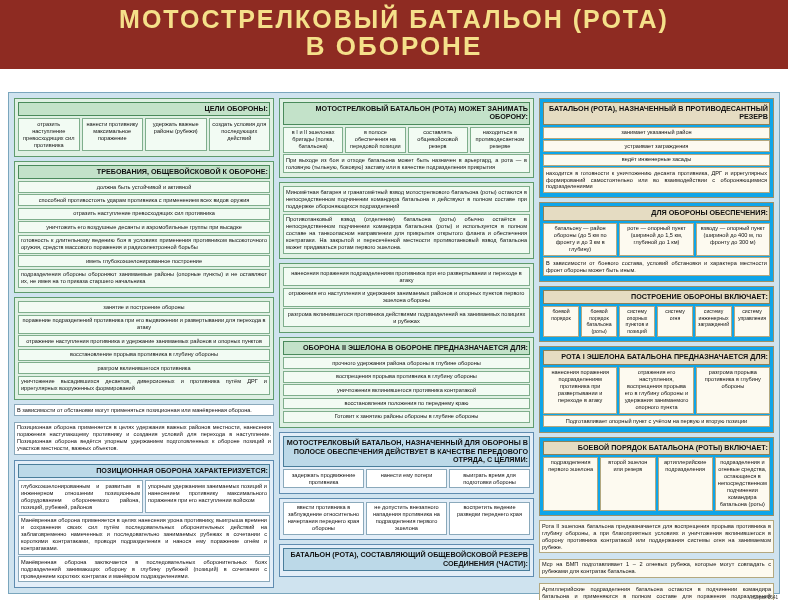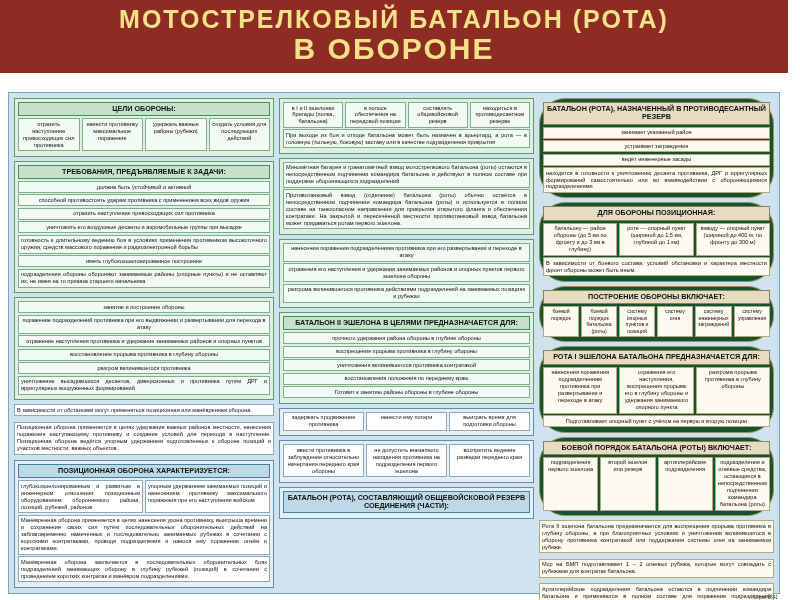--- a/index.html
+++ b/index.html
@@ -8,36 +8,36 @@
     background:#ffffff;
     font-family:"Liberation Sans", sans-serif;
     color:#111;
   }
   .poster{position:relative;width:788px;height:600px;box-sizing:border-box;}
   .title-bar{
     background:#8e2b22;color:#f5e08a;text-align:center;
     padding:6px 0 8px 0;
   }
   .title-bar .l1{font-size:25px;font-weight:bold;letter-spacing:2px;line-height:1.05;}
-  .title-bar .l2{font-size:30px;font-weight:bold;letter-spacing:2px;line-height:1.1;}
+  .title-bar .l2{font-size:26px;font-weight:bold;letter-spacing:2px;line-height:1.1;}
   .board{
     position:absolute;top:92px;left:8px;right:8px;bottom:6px;
     background:#cfe3ef;border:1px solid #7aa6bd;
     display:flex;gap:5px;padding:5px;box-sizing:border-box;
   }
   .col{display:flex;flex-direction:column;gap:4px;}
   .col1{width:260px;}
   .col2{width:255px;}
   .col3{flex:1;}
   .panel{background:#eef6fb;border:1px solid #5f93b0;padding:3px;box-sizing:border-box;}
   .panel.green{background:#dff0e3;border-color:#5f9b6d;}
   .panel.blue{background:#e3eef8;border-color:#5f8cb0;}
-  .panel.tan{background:#14532d;border-color:#9a9068;border-radius:26px;}
+  .panel.tan{background:#0ea5e9;border-color:#9a9068;}
   .hdr{
-    text-align:center;font-weight:bold;font-size:7.2px;
+    text-align:right;font-weight:bold;font-size:7.2px;
     background:#bcd9e8;border:1px solid #4a7e9b;
     padding:2px 1px;margin-bottom:2px;line-height:1.15;
   }
   .hdr.green{background:#c3e2c9;border-color:#4a8a5b;}
   .hdr.tan{background:#e5dcc2;border-color:#8b8158;}
   .item{
     background:#ffffff;border:1px solid #8aa9bb;
     font-size:5.6px;line-height:1.25;padding:1.5px 2px;
     margin-bottom:1.5px;text-align:center;
   }
@@ -71,21 +71,21 @@
         <div class="hdr green">ЦЕЛИ ОБОРОНЫ:</div>
         <div class="row">
           <div class="item g">отразить наступление превосходящих сил противника</div>
           <div class="item g">нанести противнику максимальное поражение</div>
           <div class="item g">удержать важные районы (рубежи)</div>
           <div class="item g">создать условия для последующих действий</div>
         </div>
       </div>
 
       <div class="panel green">
-        <div class="hdr green">ТРЕБОВАНИЯ, ПРЕДЪЯВЛЯЕМЫЕ К ЗАДАЧИ:</div>
+        <div class="hdr green">ТРЕБОВАНИЯ, ОБЩЕВОЙСКОВОЙ К ОБОРОНЕ:</div>
         <div class="item g">должна быть устойчивой и активной</div>
         <div class="item g">способной противостоять ударам противника с применением всех видов оружия</div>
         <div class="item g">отразить наступление превосходящих сил противника</div>
         <div class="item g">уничтожить его воздушные десанты и аэромобильные группы при высадке</div>
         <div class="item g j">готовность к длительному ведению боя в условиях применения противником высокоточного оружия, средств массового поражения и радиоэлектронной борьбы</div>
         <div class="item g">иметь глубокоэшелонированное построение</div>
         <div class="item g j">подразделения обороны обороняют занимаемые районы (опорные пункты) и не оставляют их, не имея на то приказа старшего начальника</div>
       </div>
 
       <div class="panel green">
@@ -110,20 +110,21 @@
         <div class="item j">Манёвренная оборона заключается в последовательных оборонительных боях подразделений занимающих оборону в глубину рубежей (позиций) в сочетании с проведением коротких контратак и манёвром подразделениями.</div>
 
       </div>
 
       <div class="spacer"></div>
     </div>
 
     <div class="col col2">
 
       <div class="panel green">
+        <div class="hdr green">МОТОСТРЕЛКОВЫЙ БАТАЛЬОН (РОТА) МОЖЕТ ЗАНИМАТЬ ОБОРОНУ:</div>
         <div class="row">
           <div class="item g">в I и II эшелонах бригады (полка, батальона)</div>
           <div class="item g">в полосе обеспечения на передовой позиции</div>
           <div class="item g">составлять общевойсковой резерв</div>
           <div class="item g">находиться в противодесантном резерве</div>
         </div>
         <div class="item g j">При выходе из боя и отходе батальона может быть назначен в арьергард, а рота — в головную (тыльную, боковую) заставу или в качестве подразделения прикрытия</div>
       </div>
 
       <div class="panel green">
@@ -131,29 +132,30 @@
         <div class="item g j">Противотанковый взвод (отделение) батальона (роты) обычно остаётся в непосредственном подчинении командира батальона (роты) и используется в полном составе на танкоопасном направлении для прикрытия открытого фланга и обеспечения контратаки. На закрытой и пересечённой местности противотанковый взвод батальона может придаваться ротам первого эшелона.</div>
       </div>
 
       <div class="panel green">
         <div class="item g">нанесения поражения подразделениям противника при его развертывании и переходе в атаку</div>
         <div class="item g">отражения его наступления и удержания занимаемых районов и опорных пунктов первого эшелона обороны</div>
         <div class="item g">разгрома вклинившегося противника действиями подразделений на занимаемых позициях и рубежах</div>
       </div>
 
       <div class="panel green">
-        <div class="hdr green">БАТАЛЬОН II ЭШЕЛОНА В ЦЕЛЯМИ ПРЕДНАЗНАЧАЕТСЯ ДЛЯ:</div>
+        <div class="hdr green">ОБОРОНА II ЭШЕЛОНА В ОБОРОНЕ ПРЕДНАЗНАЧАЕТСЯ ДЛЯ:</div>
         <div class="item g">прочного удержания района обороны в глубине обороны</div>
         <div class="item g">воспрещения прорыва противника в глубину обороны</div>
         <div class="item g">уничтожения вклинившегося противника контратакой</div>
         <div class="item g">восстановления положения по переднему краю</div>
         <div class="item g">Готовит к занятию районы обороны в глубине обороны</div>
       </div>
 
       <div class="panel blue">
+        <div class="hdr">МОТОСТРЕЛКОВЫЙ БАТАЛЬОН, НАЗНАЧЕННЫЙ ДЛЯ ОБОРОНЫ В ПОЛОСЕ ОБЕСПЕЧЕНИЯ ДЕЙСТВУЕТ В КАЧЕСТВЕ ПЕРЕДОВОГО ОТРЯДА, С ЦЕЛЯМИ:</div>
         <div class="row">
           <div class="item">задержать продвижение противника</div>
           <div class="item">нанести ему потери</div>
           <div class="item">выиграть время для подготовки обороны</div>
         </div>
       </div>
 
       <div class="panel blue">
         <div class="row">
           <div class="item">ввести противника в заблуждение относительно начертания переднего края обороны</div>
@@ -174,21 +176,21 @@
 
       <div class="panel tan">
         <div class="hdr tan">БАТАЛЬОН (РОТА), НАЗНАЧЕННЫЙ В ПРОТИВОДЕСАНТНЫЙ РЕЗЕРВ</div>
         <div class="item t">занимает указанный район</div>
         <div class="item t">устраивает заграждения</div>
         <div class="item t">ведёт инженерные засады</div>
         <div class="item t j">находится в готовности к уничтожению десанта противника, ДРГ и иррегулярных формирований самостоятельно или во взаимодействии с обороняющимися подразделениями</div>
       </div>
 
       <div class="panel tan">
-        <div class="hdr tan">ДЛЯ ОБОРОНЫ ПОЗИЦИОННАЯ:</div>
+        <div class="hdr tan">ДЛЯ ОБОРОНЫ ОБЕСПЕЧЕНИЯ:</div>
         <div class="row">
           <div class="item t">батальону — район обороны (до 5 км по фронту и до 3 км в глубину)</div>
           <div class="item t">роте — опорный пункт (шириной до 1,5 км, глубиной до 1 км)</div>
           <div class="item t">взводу — опорный пункт (шириной до 400 м, по фронту до 300 м)</div>
         </div>
         <div class="item t j">В зависимости от боевого состава, условий обстановки и характера местности фронт обороны может быть иным.</div>
       </div>
 
       <div class="panel tan">
         <div class="hdr tan">ПОСТРОЕНИЕ ОБОРОНЫ ВКЛЮЧАЕТ:</div>

